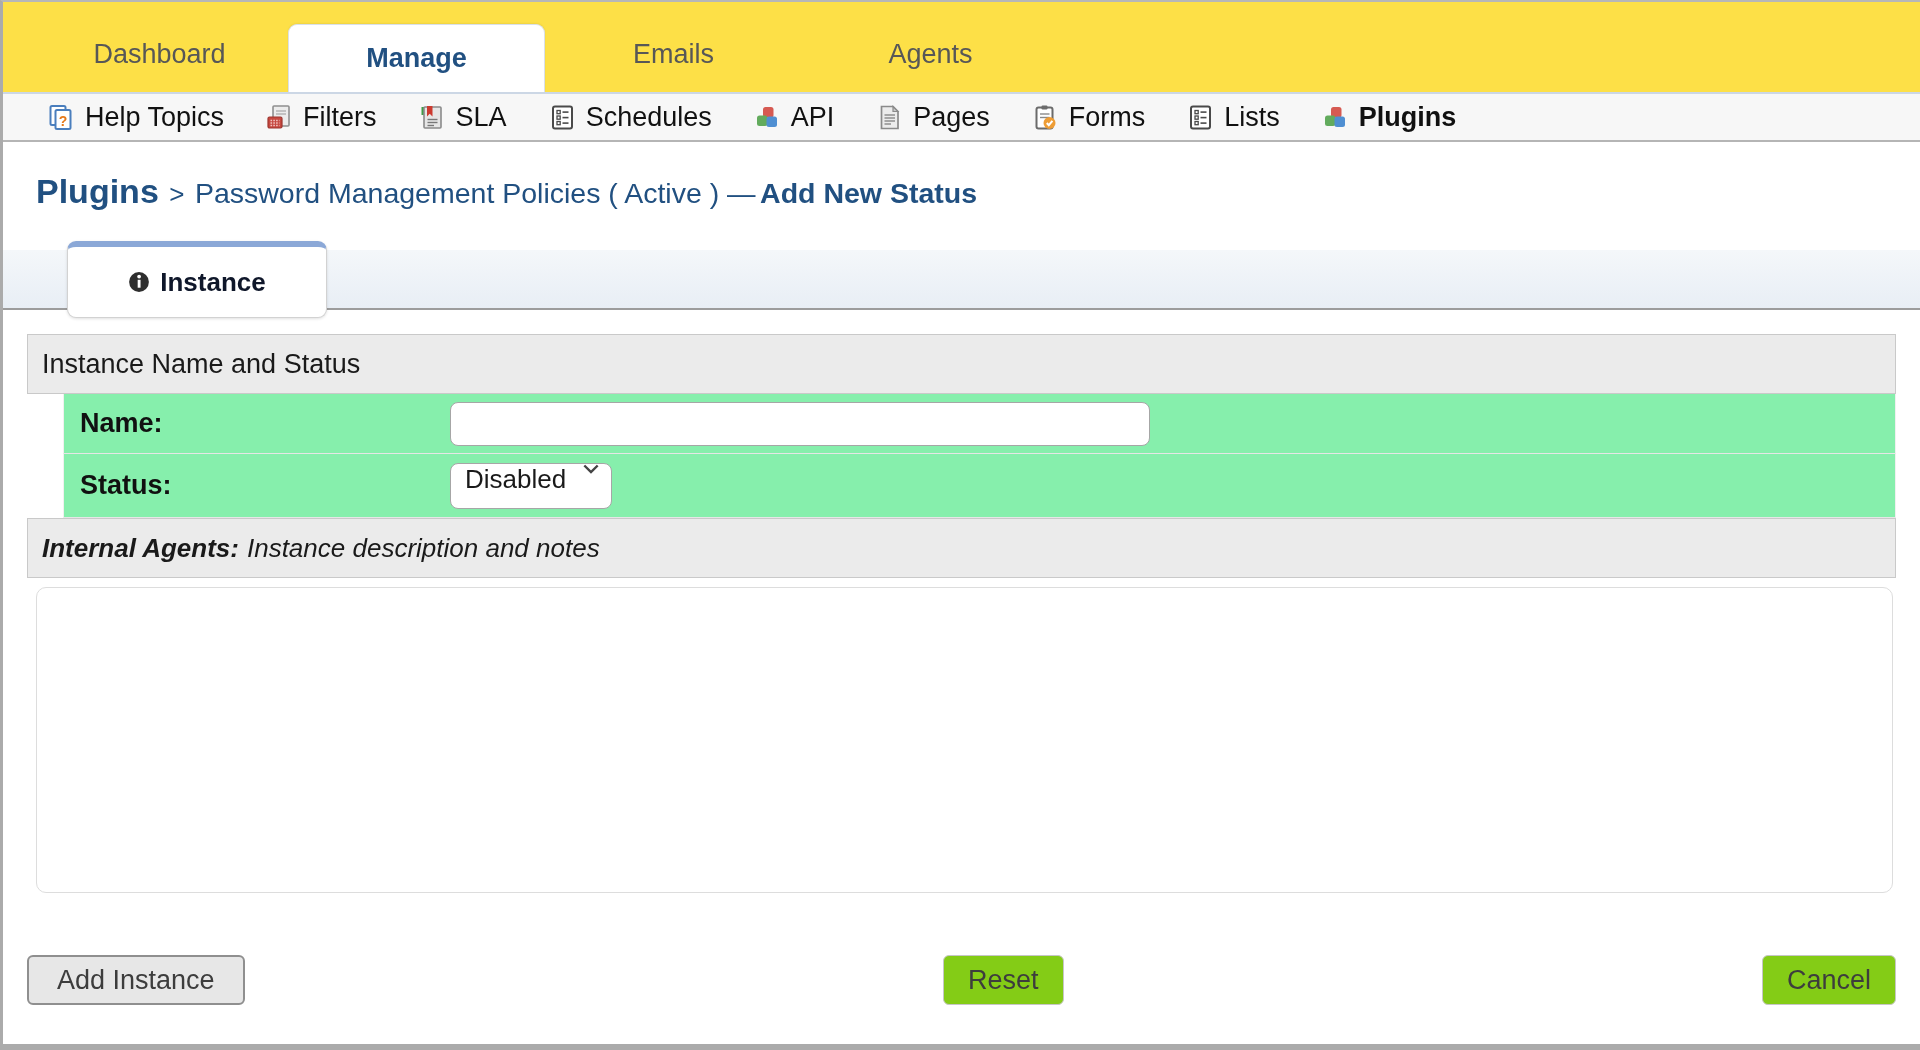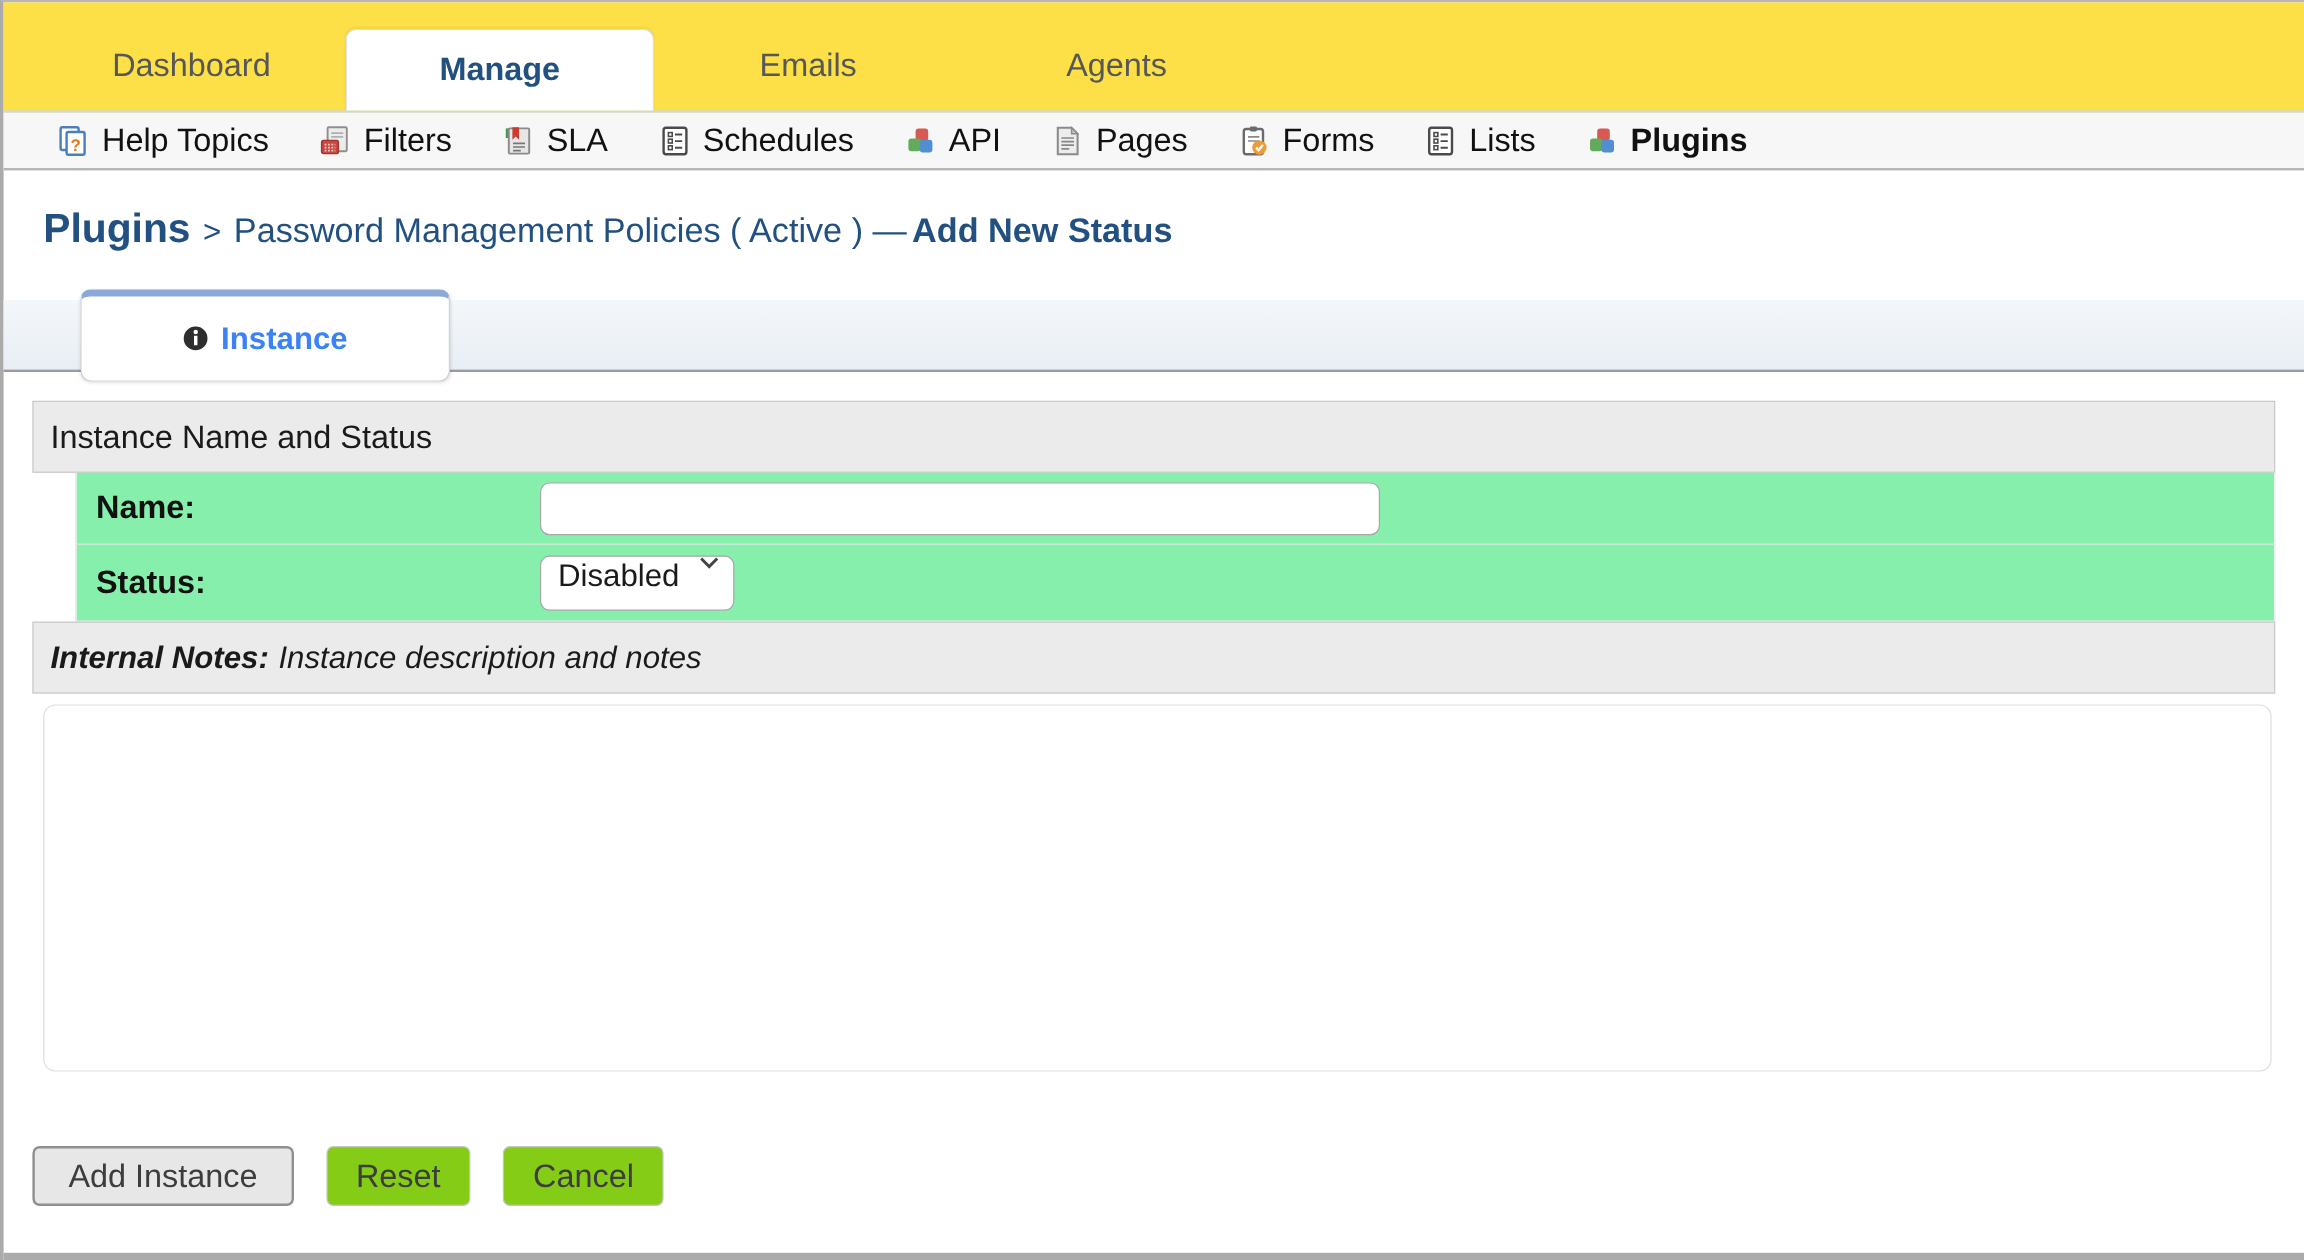--- a/index.html
+++ b/index.html
@@ -34,23 +34,23 @@
   .bc-mid { font-size:28.5px; }
   .bc-cur { font-size:28.5px; font-weight:bold; }
 
   
   .tab-strip { position:relative; height:60px; margin-top:0;
                background:linear-gradient(#f4f7fa, #e8eef5);
                border-bottom:2px solid #9c9c9c; }
   .tab { position:absolute; display:flex; align-items:center; justify-content:center;
          gap:10px; font-size:26px; cursor:pointer; }
   .tab svg { width:22px; height:22px; }
-  .tab-active { left:64px; top:-9px; width:308px; height:77px; background:#fff;
+  .tab-active { left:64px; top:-9px; width:260px; height:77px; background:#fff;
                 border:1px solid #d2d2d2; border-top:6px solid #8ba8d7;
-                border-radius:9px; color:#3b82f6; font-weight:bold; z-index:3;
+                border-radius:9px; color:#0f172a; font-weight:bold; z-index:3;
                 box-shadow:0 1px 3px rgba(0,0,0,0.12); }
   .tab-inactive { left:334px; top:-4px; width:266px; height:62px; background:#f3f3f3;
                   border:1px solid #cfcfcf; border-bottom:none;
                   border-radius:9px 9px 0 0; color:#666; z-index:1; }
 
   
   .form-wrap { margin:24px 24px 0 24px; }
   .sect-head { height:60px; background:#ebebeb; border:1px solid #c9c9c9;
                display:flex; align-items:center; padding-left:14px;
                font-size:27px; color:#1a1a1a; }
@@ -69,21 +69,21 @@
   .notes-head { height:60px; background:#ebebeb; border:1px solid #c9c9c9;
                 display:flex; align-items:center; padding-left:14px;
                 font-size:26px; font-style:italic; color:#1a1a1a; gap:8px; }
   .notes-bold { font-weight:bold; }
   .notes-area { display:block; margin:9px 6px 0 9px; width:1857px; height:306px;
                 border:1px solid #ddd; border-radius:10px; resize:none; outline:none;
                 font-size:25px; padding:14px; color:#222;
                 font-family:"Liberation Sans", sans-serif; }
 
   
-  .btn-row { display:flex; justify-content:flex-start; gap:27px; margin-top:62px; }
+  .btn-row { display:flex; justify-content:space-between; gap:27px; margin-top:62px; }
   .btn { height:50px; border-radius:6px; font-size:27px; color:#3d3d3d;
          display:flex; align-items:center; justify-content:center;
          padding:0 24px; cursor:pointer; font-family:"Liberation Sans", sans-serif; }
   .btn-primary { background:#e7e7e7; border:2px solid #8f8f8f; padding:0 28px; }
   .btn-plain { background:#84cc16; border:1px solid #c6c6c6; }
 </style>
 </head>
 <body>
 
 <div class="frame">
@@ -233,21 +233,21 @@
       <div class="flabel">Status:</div>
       <div class="select-box">
         <span>Disabled</span>
         <svg viewBox="0 0 12 8">
           <path d="M1 1 l5 5 l5 -5" stroke="#444" stroke-width="1.8" fill="none"></path>
         </svg>
       </div>
     </div>
 
     <div class="notes-head">
-      <span class="notes-bold">Internal Notes:</span>
+      <span class="notes-bold">Internal Agents:</span>
       <span>Instance description and notes</span>
     </div>
 
     <textarea class="notes-area" style=""></textarea>
 
     <div class="btn-row">
       <button class="btn btn-primary">Add Instance</button>
       <button class="btn btn-plain">Reset</button>
       <button class="btn btn-plain">Cancel</button>
     </div>

